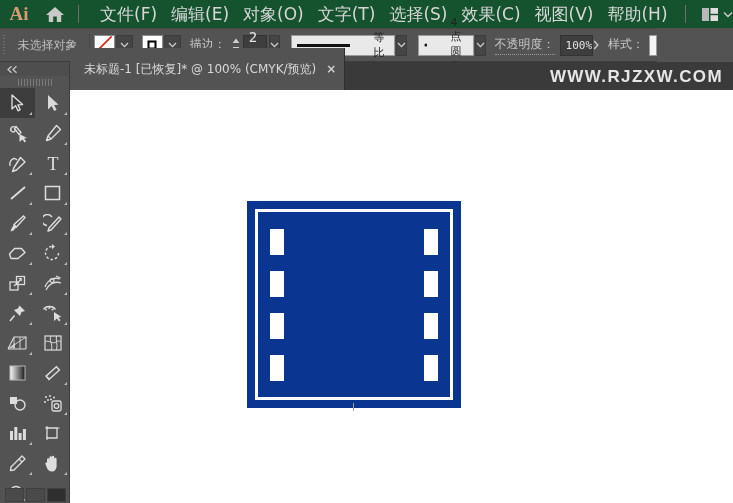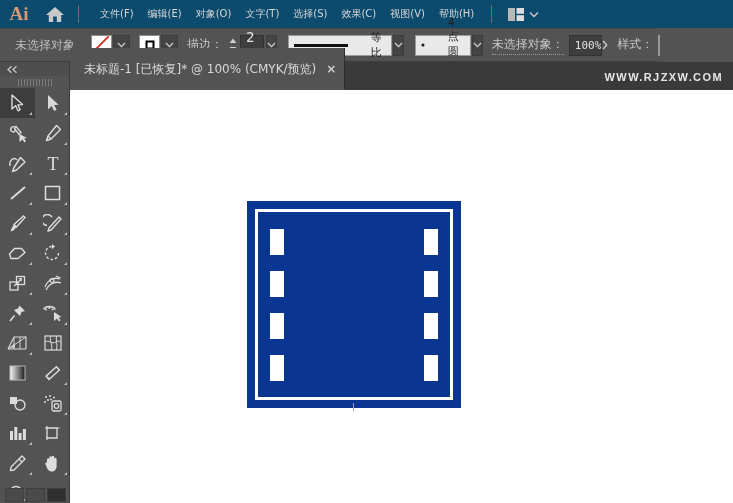--- a/index.html
+++ b/index.html
@@ -9,33 +9,33 @@
     background:#535353;
     color:#d0d0d0;
     font-size:12px;
     -webkit-font-smoothing:antialiased;
   }
   .app { position:relative; width:733px; height:503px; }
 
   
   .menubar {
     position:absolute; left:0; top:0; width:733px; height:28px;
-    background:#0c4a6e;
+    background:#14532d;
     display:flex; align-items:center;
   }
   .ai-logo {
     width:38px; height:28px; display:flex; align-items:center; justify-content:center;
     font-family:"Liberation Serif","DejaVu Serif",serif;
     font-size:19px; font-weight:bold; color:#d79a74; letter-spacing:0px;
   }
   .home-icon { width:34px; height:28px; display:flex; align-items:center; justify-content:center; }
   .vsep { width:1px; height:18px; background:#6e6e6e; margin:0 6px; }
   .menu-items { display:flex; align-items:center; margin-left:8px; }
   .menu-item {
-    padding:4px 7px; color:#d6d6d6; font-size:10px; white-space:nowrap;
+    padding:4px 7px; color:#d6d6d6; font-size:17px; white-space:nowrap;
     font-family:"DejaVu Sans","Liberation Sans",sans-serif;
   }
   .arrange-box { display:flex; align-items:center; margin-left:10px; gap:5px; }
 
   
   .controlbar {
     position:absolute; left:0; top:28px; width:657px; height:34px;
     background:#535353;
     border-top:1px solid #4a4a4a;
     border-bottom:1px solid #3d3d3d;
@@ -102,21 +102,21 @@
   .doc-tab {
     height:42px; background:#535353; border-right:1px solid #2e2e2e;
     display:flex; align-items:center; padding:0 8px 0 14px; gap:10px;
     color:#d8d8d8; font-size:12px; white-space:nowrap;
     font-family:"DejaVu Sans","Liberation Sans",sans-serif;
     justify-content:flex-end;
   }
   .tab-close { color:#cfcfcf; font-size:12px; font-weight:bold; }
   .watermark {
     margin-left:auto; padding-right:10px; color:#e6e6e6;
-    font-size:11px; letter-spacing:1.4px; font-weight:bold; height:26px;
+    font-size:17px; letter-spacing:1.4px; font-weight:bold; height:26px;
     display:flex; align-items:center;
     font-family:"Liberation Sans","DejaVu Sans",sans-serif;
   }
 
   
   .toolbar {
     position:absolute; left:0; top:62px; width:70px; height:441px;
     background:#535353; border-right:1px solid #3d3d3d;
   }
   .tb-header {
@@ -262,21 +262,21 @@
         <circle cx="5" cy="5" r="4" fill="#1a1a1a"></circle>
       </svg>
       <span class="cn-small">4 点圆形</span>
     </div>
     <div class="combo-dark-drop" style="margin-left:1px;">
       <svg class="ic" width="9" height="6" viewBox="0 0 9 6">
         <path d="M1 1 L4.5 4.6 L8 1" stroke="#cfcfcf" stroke-width="1.3" fill="none"></path>
       </svg>
     </div>
 
-    <div class="field-label">未选择对象：</div>
+    <div class="field-label">不透明度：</div>
     <div class="opacity-field">100%</div>
     <div class="chev-btn">
       <svg class="ic" width="6" height="10" viewBox="0 0 6 10">
         <path d="M1.2 1 L4.8 5 L1.2 9" stroke="#cfcfcf" stroke-width="1.3" fill="none"></path>
       </svg>
     </div>
 
     <div class="field-label" style="border-bottom:none;">样式：</div>
     <div class="style-swatch"></div>
   </div>

